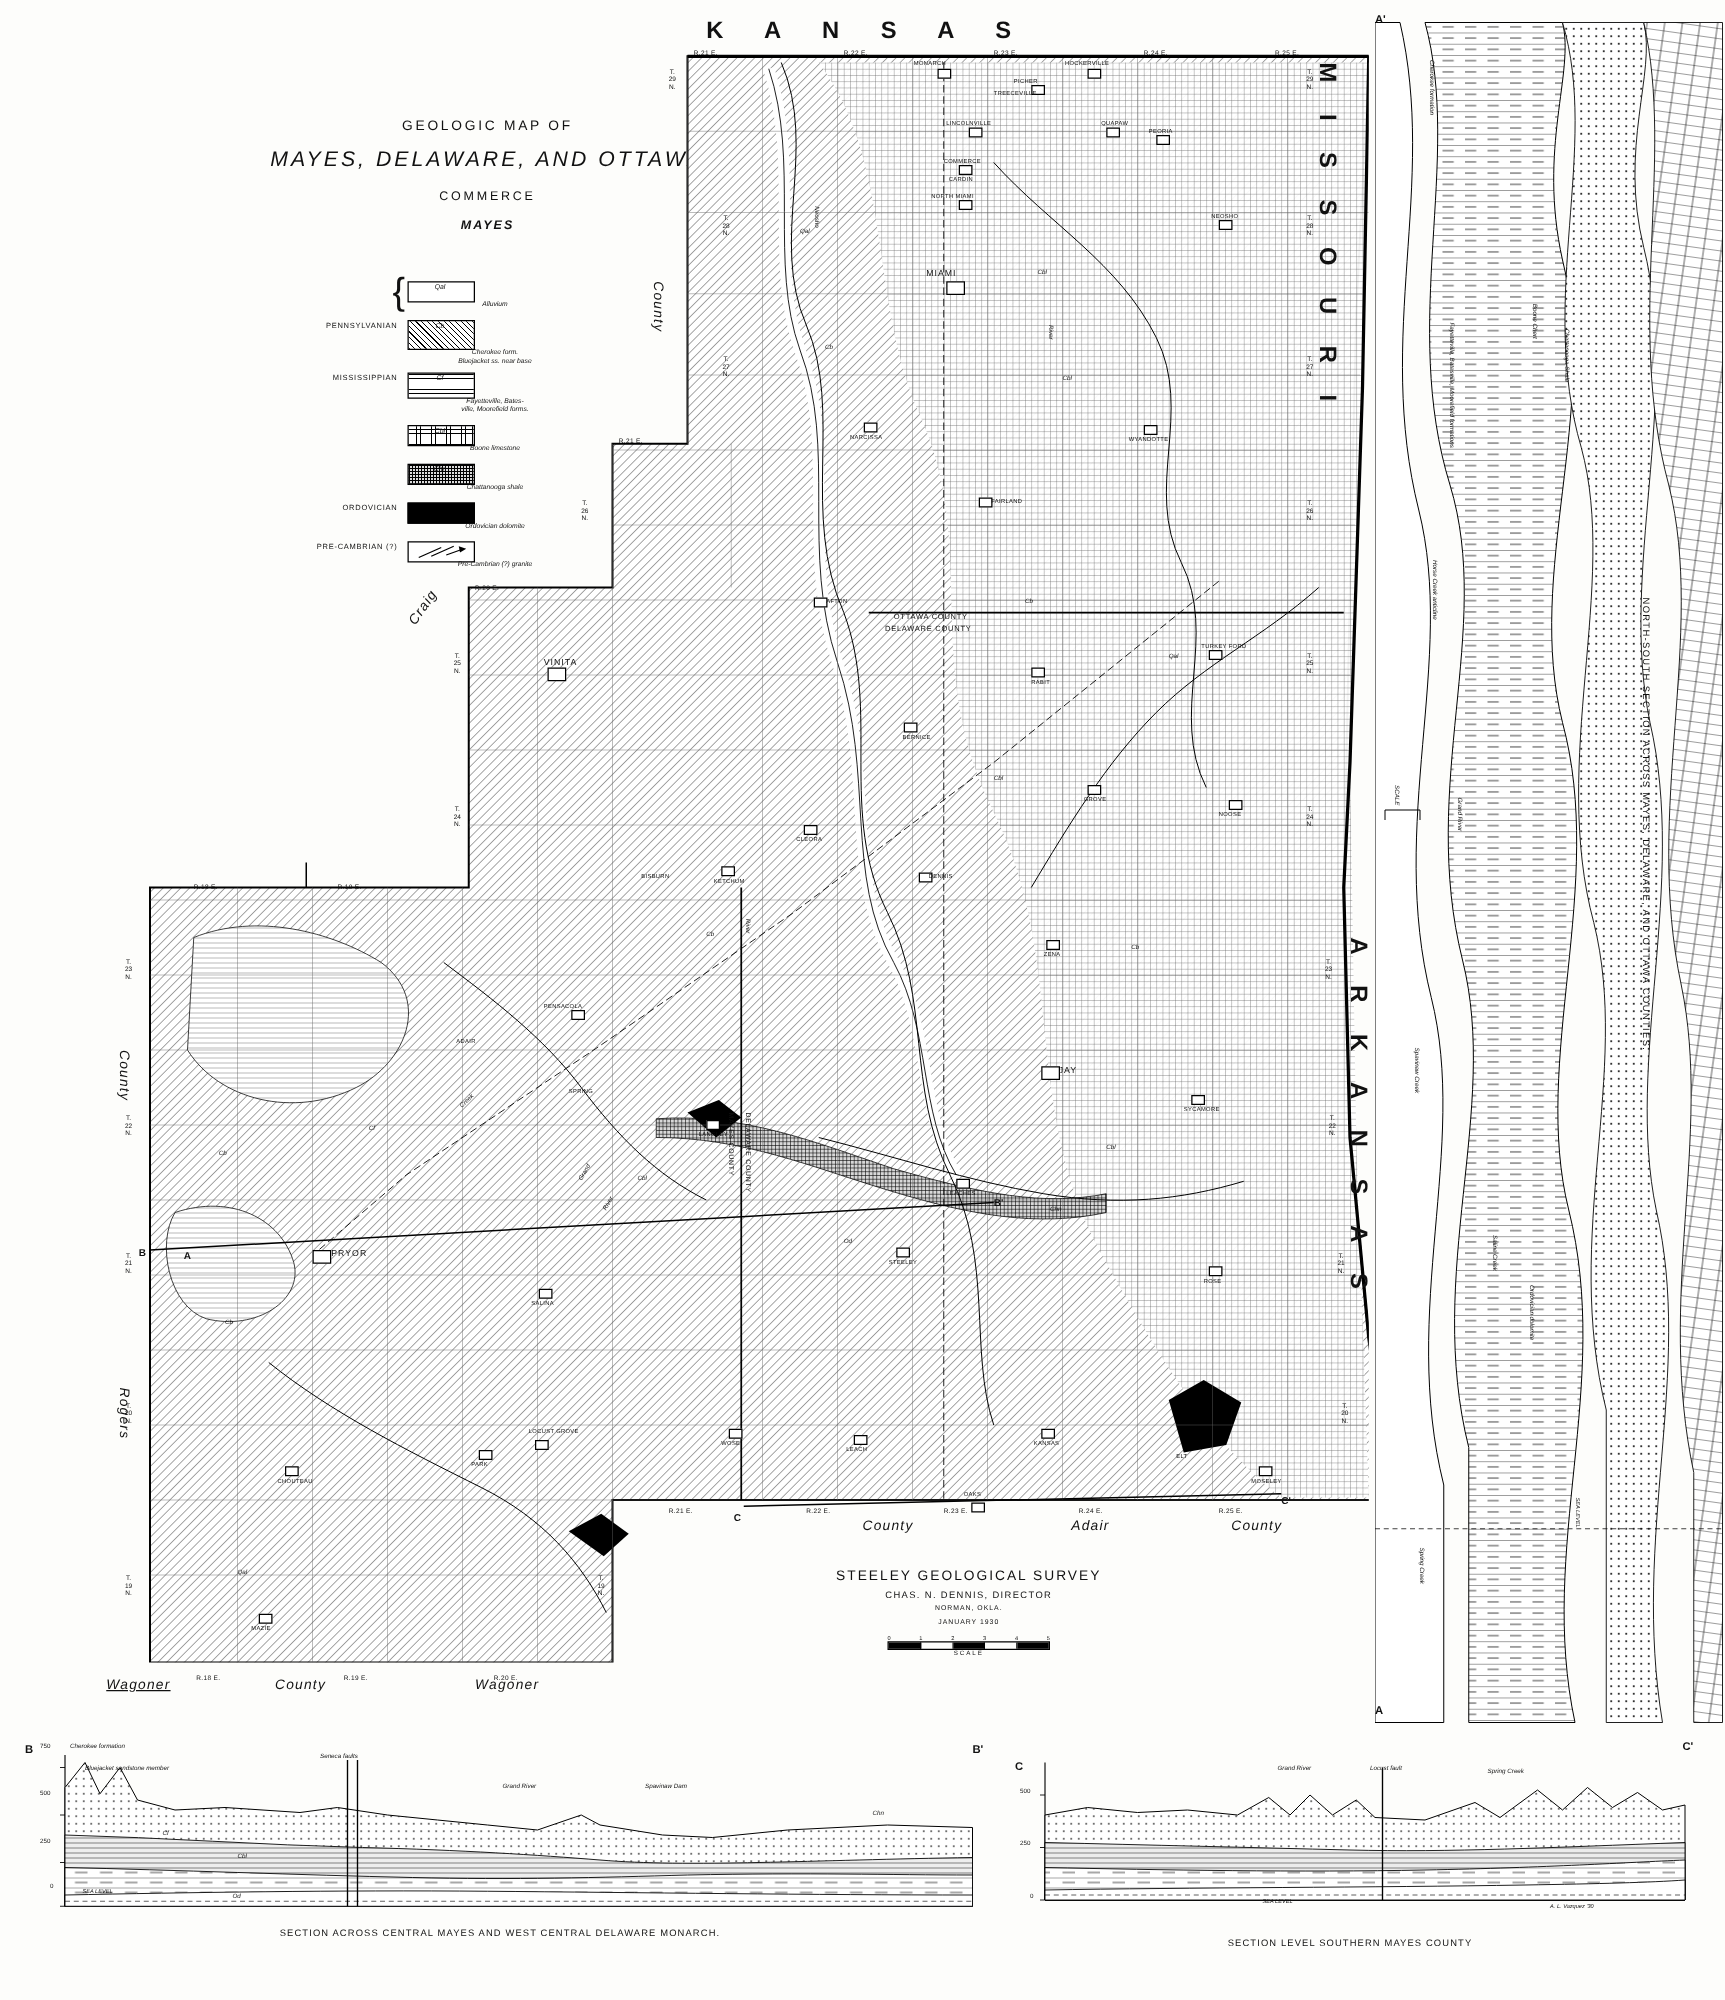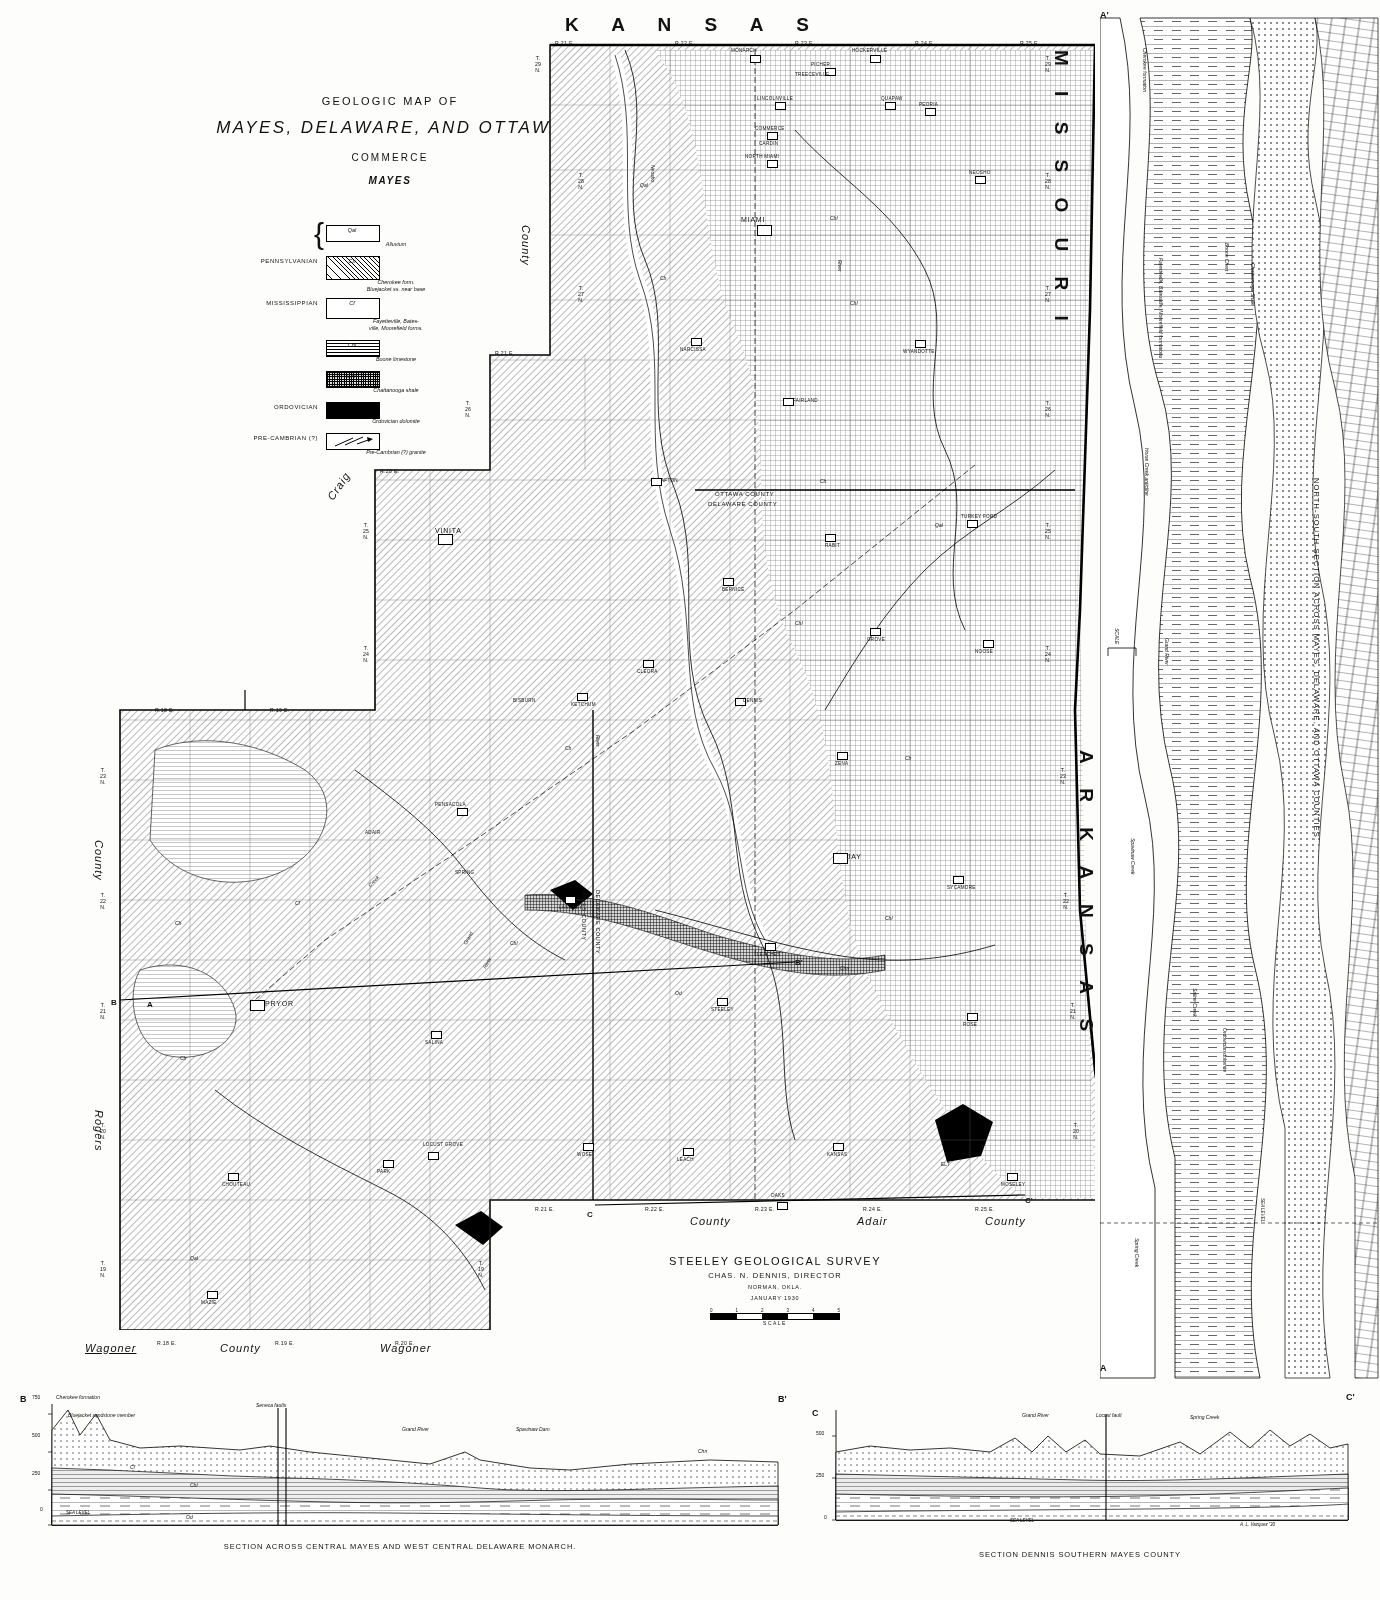--- a/index.html
+++ b/index.html
@@ -667,16 +667,16 @@
     <div class="abs" style="left:16px;top:40px;font-size:5px;">500</div>
     <div class="abs" style="left:16px;top:82px;font-size:5px;">250</div>
     <div class="abs" style="left:24px;top:124px;font-size:5px;">0</div>
     <div class="abs" style="left:210px;top:128px;font-size:4.5px;font-style:italic;">SEA LEVEL</div>
     <div class="abs" style="left:222px;top:22px;font-size:5px;font-style:italic;">Grand River</div>
     <div class="abs" style="left:296px;top:22px;font-size:5px;font-style:italic;">Locust fault</div>
     <div class="abs" style="left:390px;top:24px;font-size:5px;font-style:italic;">Spring Creek</div>
     <div class="abs" style="left:12px;top:18px;font-size:9px;font-weight:bold;">C</div>
     <div class="abs" style="left:546px;top:2px;font-size:9px;font-weight:bold;">C'</div>
     <div class="abs" style="left:440px;top:132px;font-size:4.5px;font-style:italic;">A. L. Vazquez '30</div>
-    <div class="sect-title abs" style="left:0px;top:160px;width:560px;">SECTION DENNIS SOUTHERN MAYES COUNTY</div>
+    <div class="sect-title abs" style="left:0px;top:160px;width:560px;">SECTION LEVEL SOUTHERN MAYES COUNTY</div>
   </div>
 
 </div>
 
 </body></html>

